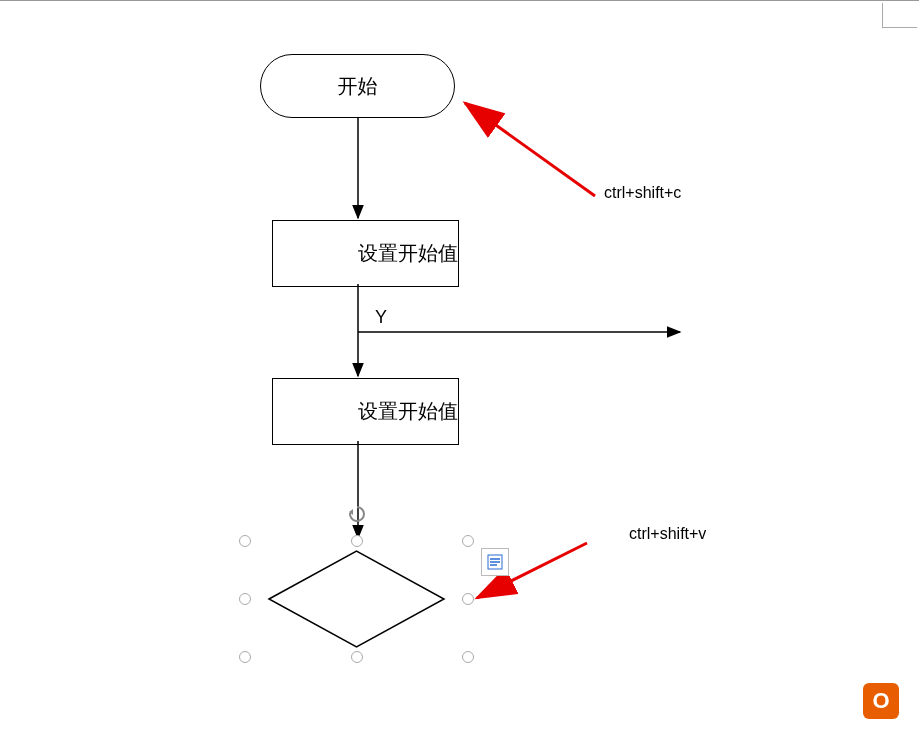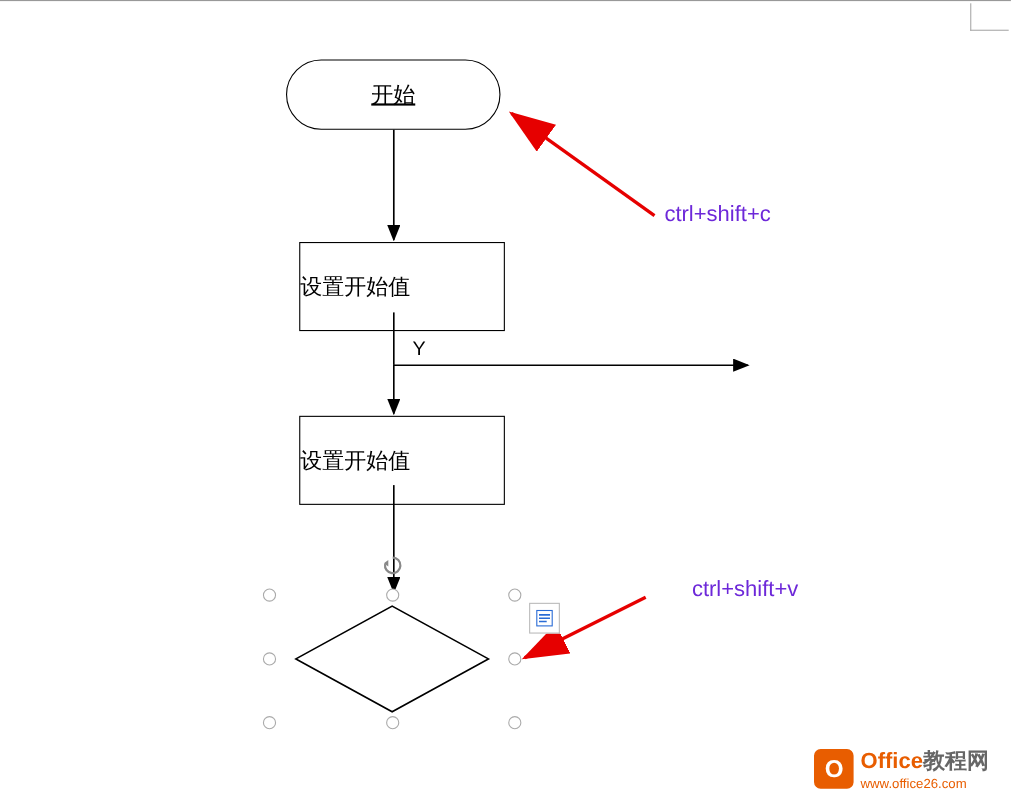--- a/index.html
+++ b/index.html
@@ -20,42 +20,41 @@
       position: absolute;
       left: 260px;
       top: 53px;
       width: 195px;
       height: 64px;
       border: 1.5px solid #000;
       border-radius: 32px;
       display: flex;
       align-items: center;
       justify-content: center;
-      text-decoration: underline;
     }
     .process-box {
       position: absolute;
       width: 187px;
-      height: 81px;
+      height: 67px;
       border: 1.5px solid #000;
       display: flex;
       align-items: center;
-      justify-content: flex-start;
+      justify-content: flex-end;
     }
     .y-label {
       position: absolute;
       left: 375px;
       top: 306px;
       font-size: 18px;
       color: #000;
     }
     .annotation {
       position: absolute;
-      font-size: 20px;
-      color: #6d28d9;
+      font-size: 16px;
+      color: #000000;
       font-family: Arial, sans-serif;
     }
     .selected-box {
       position: absolute;
       left: 245px;
       top: 540px;
       width: 223px;
       height: 116px;
     }
     .handle {
@@ -201,19 +200,13 @@
   <svg width="20" height="20" viewBox="0 0 20 20">
     <rect x="3" y="3" width="14" height="14" fill="none" stroke="#2a6cd6" stroke-width="1"></rect>
     <line x1="5" y1="7" x2="15" y2="7" stroke="#2a6cd6" stroke-width="1.5"></line>
     <line x1="5" y1="10" x2="15" y2="10" stroke="#2a6cd6" stroke-width="1.5"></line>
     <line x1="5" y1="13" x2="12" y2="13" stroke="#2a6cd6" stroke-width="1.5"></line>
   </svg>
 </div>
 
 <div class="logo-block">
   <div class="logo-icon">O</div>
-  <div>
-    <div class="logo-text1">
-      <span class="orange">Office</span><span class="gray">教程网</span>
-    </div>
-    <div class="logo-text2">www.office26.com</div>
-  </div>
 </div>
 
 </body></html>

